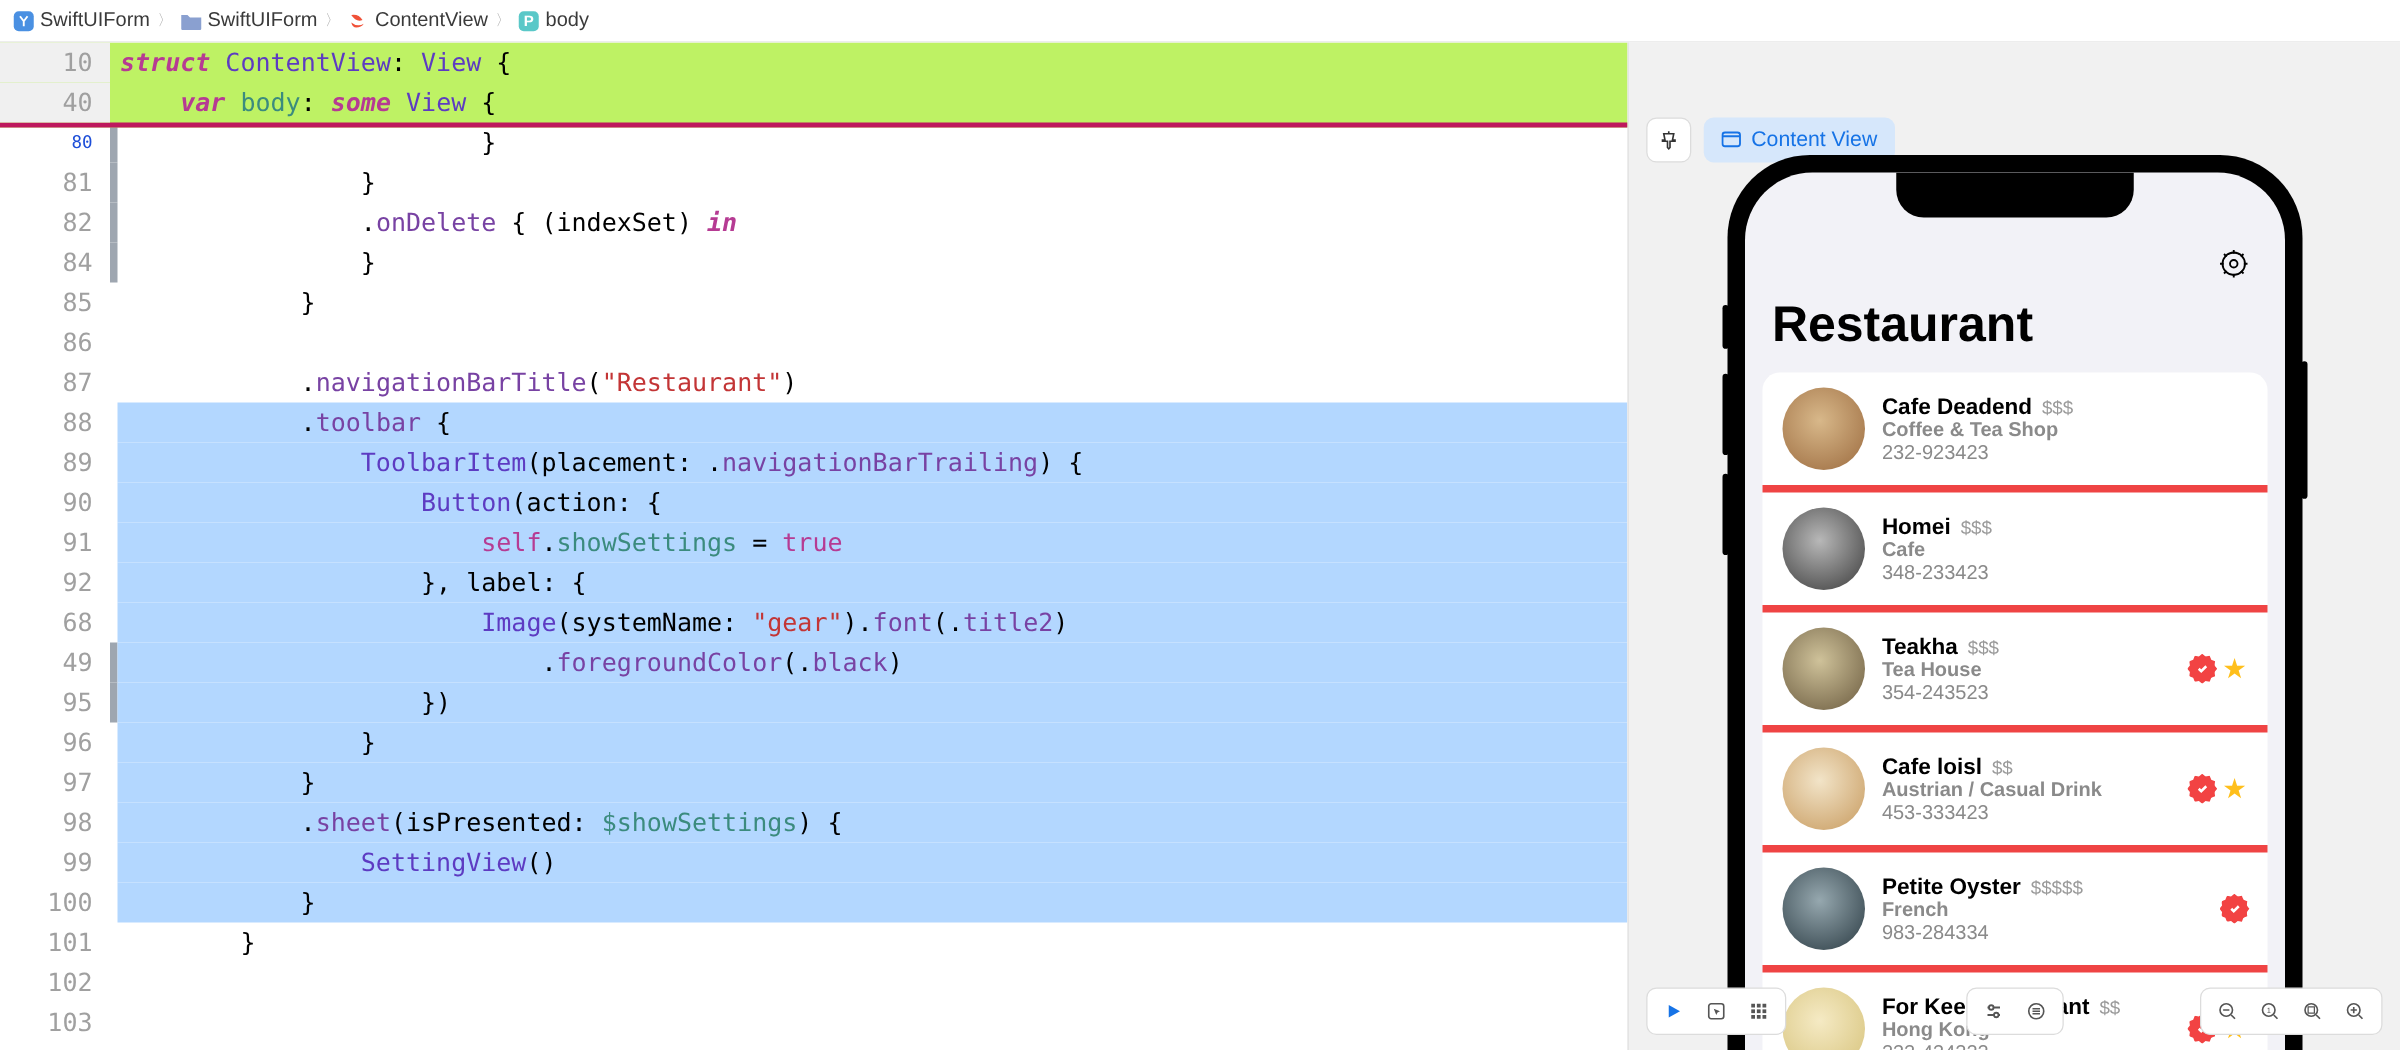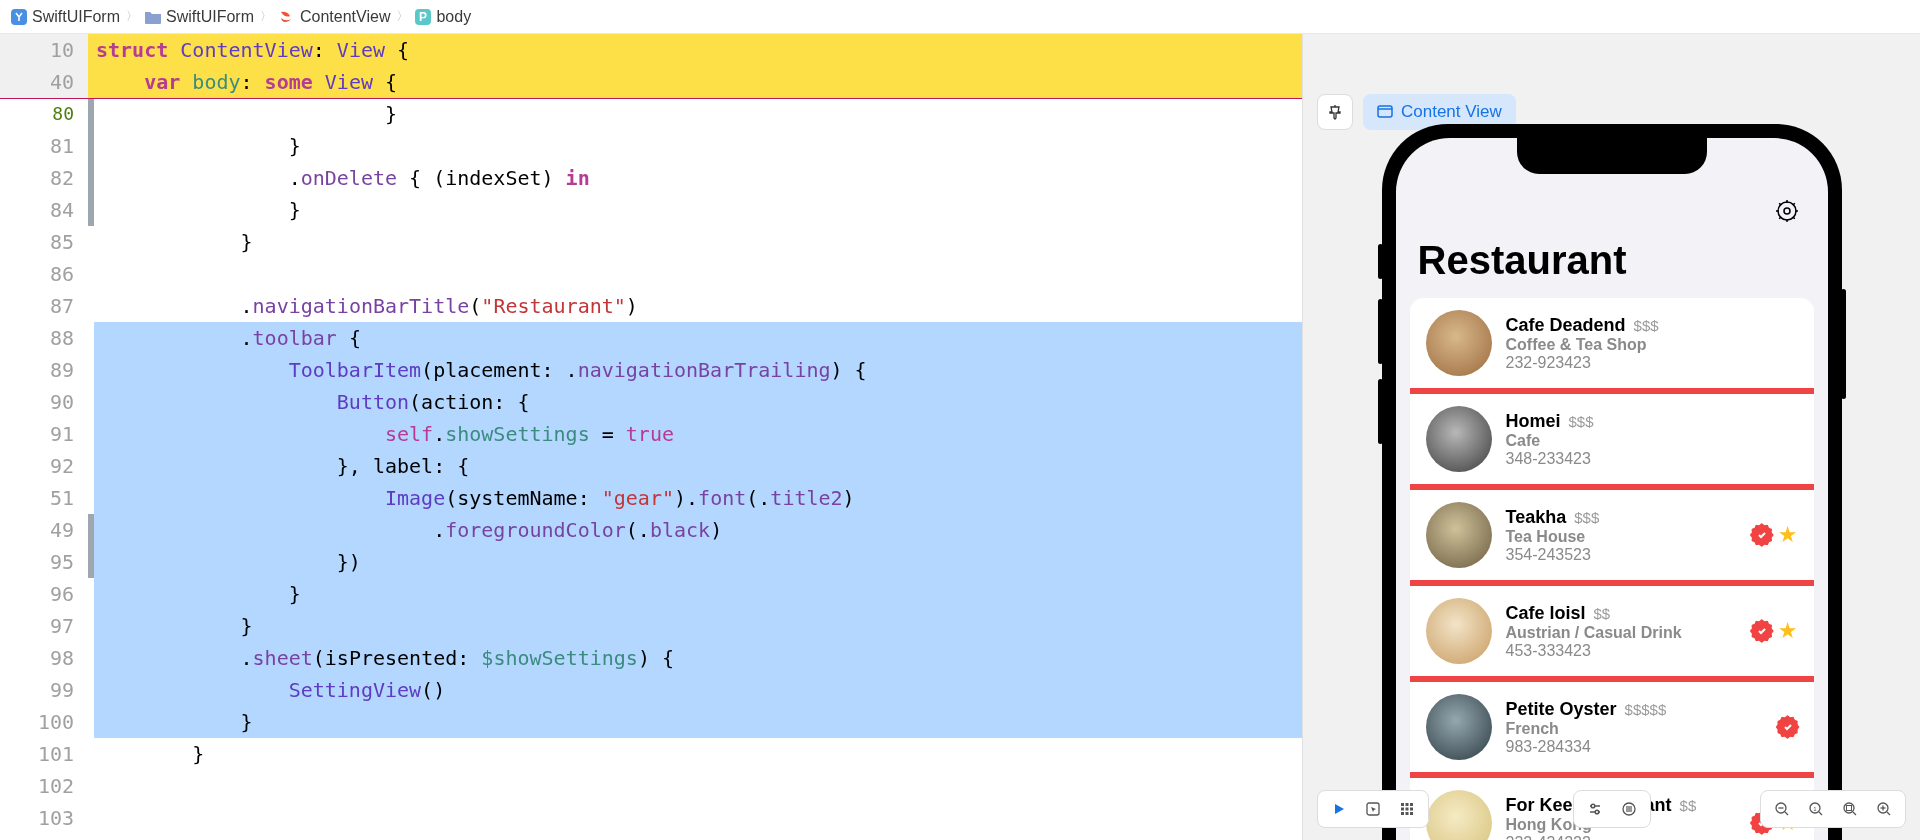--- a/index.html
+++ b/index.html
@@ -32,22 +32,22 @@
   display: flex;
   font-family: "SF Mono", Menlo, Consolas, monospace;
   font-size: 20px;
   line-height: 32px;
   overflow: hidden;
   position: relative;
 }
 .sticky-lines {
   position: absolute;
   top: 0; left: 0; right: 0;
-  background: #fde047;
-  border-bottom: 1px solid #be185d;
+  background: #bef264;
+  border-bottom: 4px solid #be185d;
   z-index: 2;
 }
 .sticky-row { display: flex; }
 .gutter {
   width: 88px;
   text-align: right;
   padding-right: 14px;
   color: #a0a0a0;
   font-family: "SF Mono", Menlo, monospace;
   user-select: none;
@@ -67,23 +67,23 @@
 .code-body {
   position: absolute;
   top: 64px;
   left: 0;
   right: 0;
   bottom: 0;
 }
 .row { display: flex; height: 32px; }
 .row.hl .code-line { background: #b3d7ff; }
 .row.hl .gutter {}
-.ghost { color: #4d7c0f; font-size: 18px; padding-left: 45px; }
-
-.kw { color: #b63b93; font-weight: 600; }
+.ghost { color: #1d4ed8; font-size: 14px; padding-left: 45px; }
+
+.kw { color: #b63b93; font-weight: 600; font-style: italic; }
 .type { color: #5d3bc2; }
 .method { color: #7842a3; }
 .str { color: #c33536; }
 .selfk { color: #b63b93; }
 .prop { color: #3b8b7e; }
 .num-lit { color: #b63b93; margin-top: 40px; }
 
 
 .preview {
   width: 618px;
@@ -338,21 +338,21 @@
           <div class="gutter">91</div>
           <div class="change-bar "></div>
           <div class="code-line">                        <span class="selfk">self</span>.<span class="prop">showSettings</span> = <span class="num-lit">true</span></div>
         </div>
         <div class="row hl">
           <div class="gutter">92</div>
           <div class="change-bar "></div>
           <div class="code-line">                    }, label: {</div>
         </div>
         <div class="row hl">
-          <div class="gutter">51</div>
+          <div class="gutter">68</div>
           <div class="change-bar "></div>
           <div class="code-line">                        <span class="type">Image</span>(systemName: <span class="str">"gear"</span>).<span class="method">font</span>(.<span class="method">title2</span>)</div>
         </div>
         <div class="row hl">
           <div class="gutter">49</div>
           <div class="change-bar mod"></div>
           <div class="code-line">                            .<span class="method">foregroundColor</span>(.<span class="method">black</span>)</div>
         </div>
         <div class="row hl">
           <div class="gutter">95</div>

